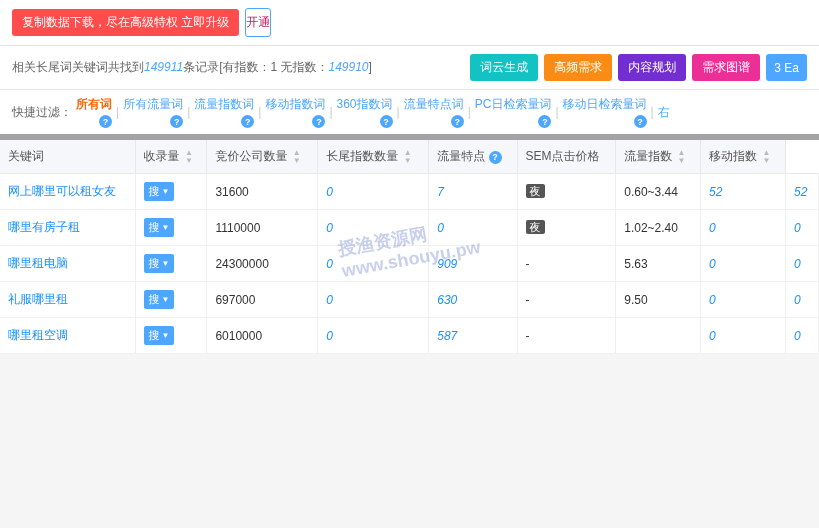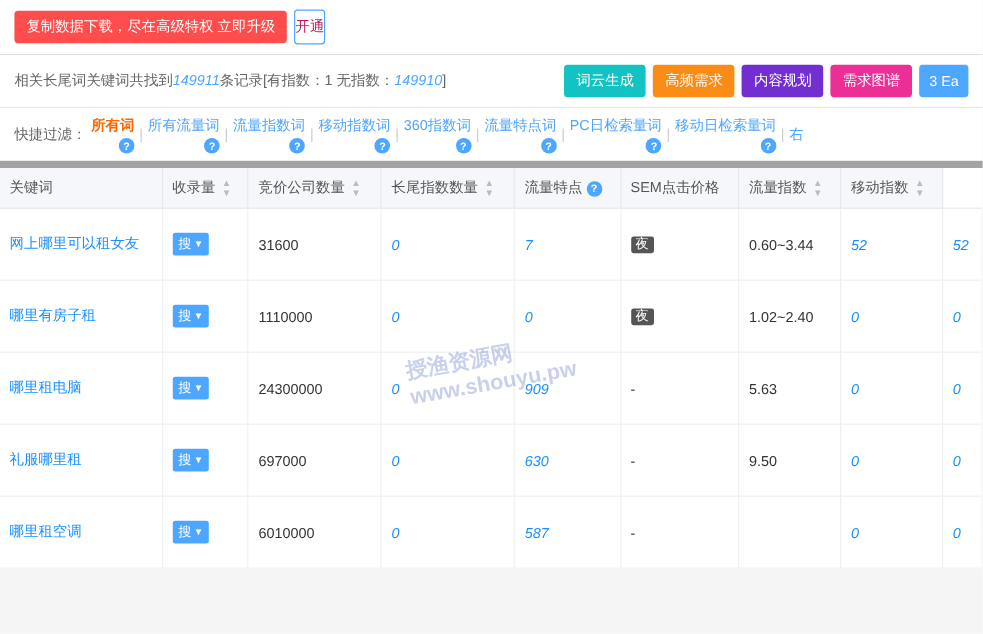--- a/index.html
+++ b/index.html
@@ -150,21 +150,21 @@
     }
     thead th .sort-icon span {
       font-size: 8px;
       line-height: 1;
       color: #bbb;
     }
     tbody tr {
       border-bottom: 1px solid #f0f0f0;
     }
     tbody td {
-      padding: 20px 8px;
+      padding: 8px 8px;
       border-right: 1px solid #f0f0f0;
       vertical-align: middle;
     }
     .keyword-link { color: #1890ff; text-decoration: none; font-size: 12px; }
     .search-btn {
       display: inline-flex;
       align-items: center;
       background: #4da6ff;
       color: #fff;
       border: none;

